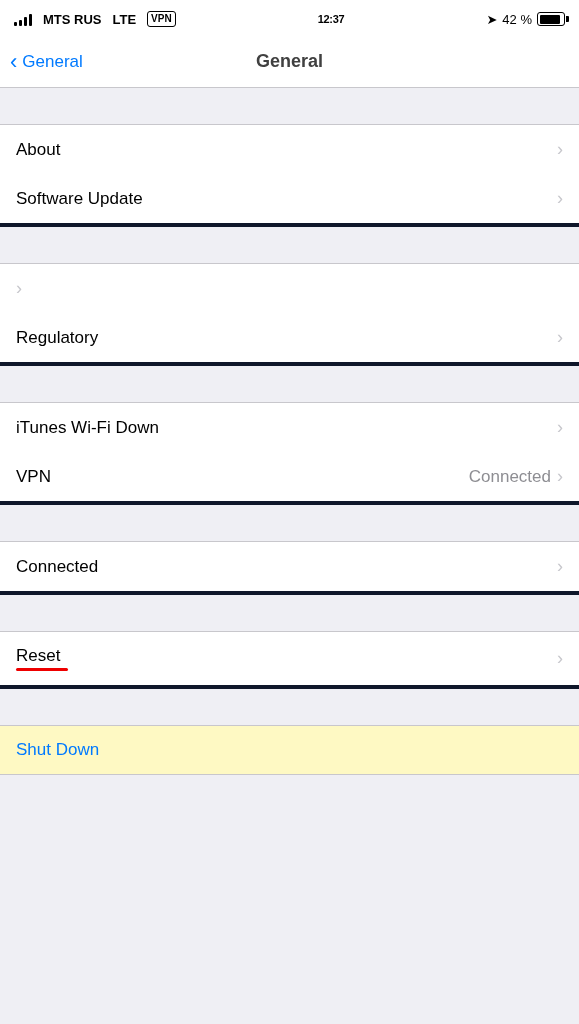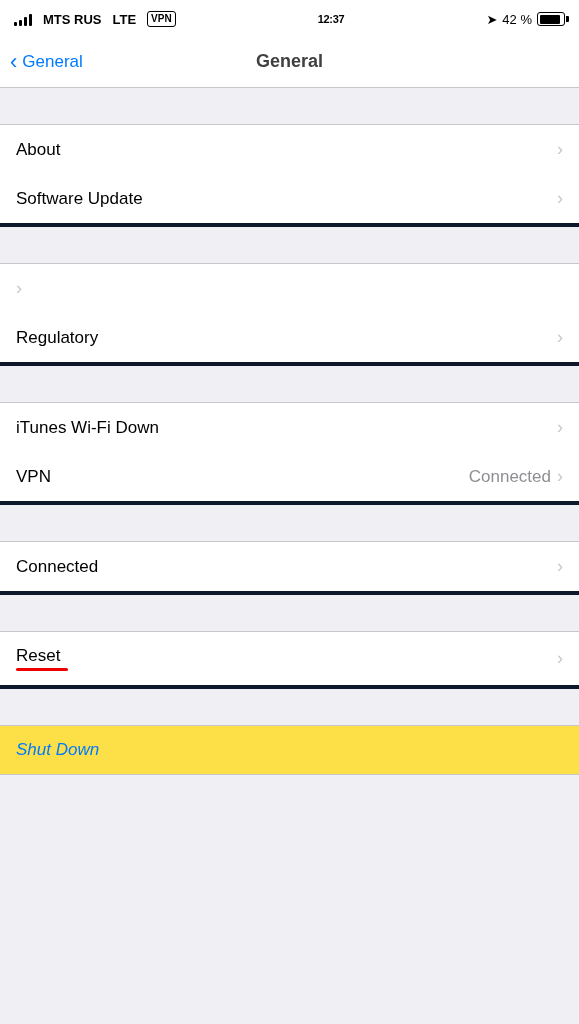--- a/index.html
+++ b/index.html
@@ -193,27 +193,26 @@
       display: block;
       width: 52px;
       height: 3px;
       background: #e00;
       border-radius: 2px;
       margin-top: 2px;
     }
 
     
     .shutdown-row {
-      background: #fde047;
+      background: #fef9c3;
       border-top: 1px solid #c8c7cc;
       border-bottom: 1px solid #c8c7cc;
       padding: 14px 16px;
       min-height: 48px;
       cursor: pointer;
-      font-style: italic;
     }
     .shutdown-label {
       font-size: 17px;
       color: #007aff;
     }
 
     
     .bottom-gap {
       height: 40px;
       background: #efeff4;

